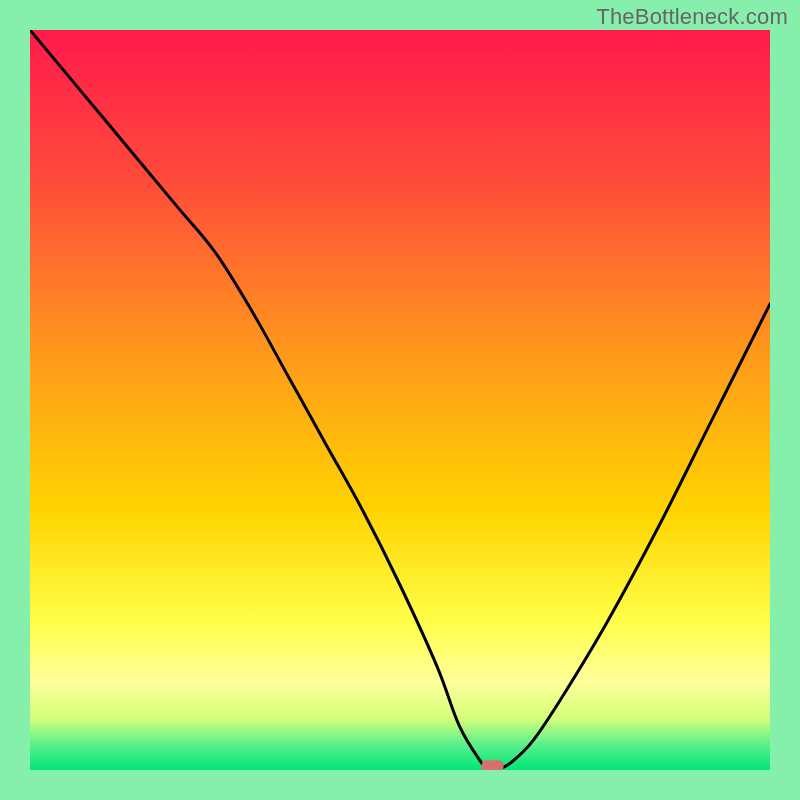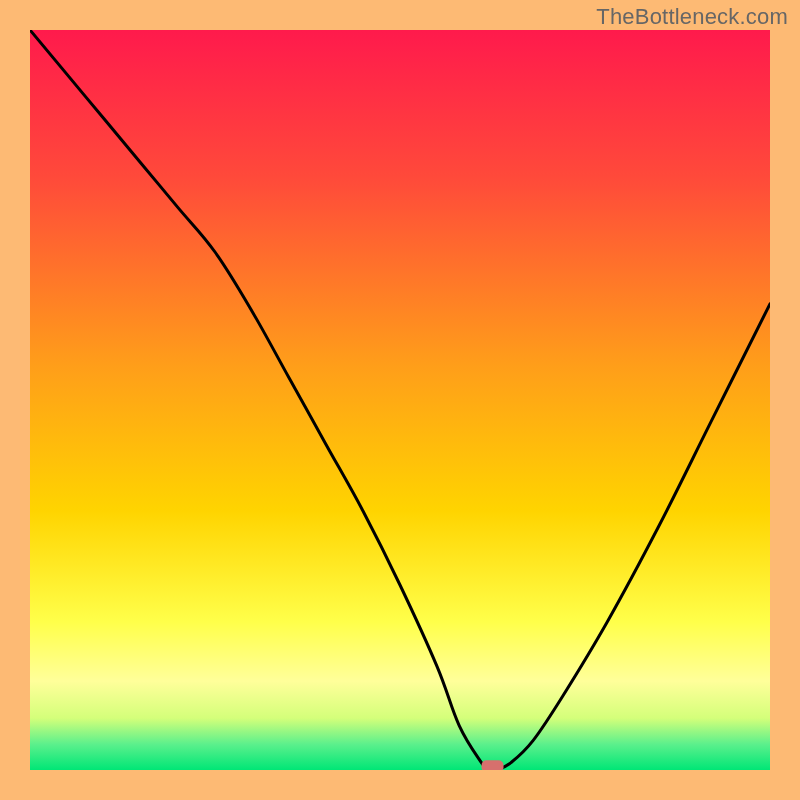--- a/index.html
+++ b/index.html
@@ -8,21 +8,21 @@
     width: 800px;
     height: 800px;
     background: #000;
     overflow: hidden;
     font-family: Arial, Helvetica, sans-serif;
   }
   .container {
     position: relative;
     width: 800px;
     height: 800px;
-    background: #fdba74;
+    background: #86efac;
   }
   .watermark {
     position: absolute;
     top: 4px;
     right: 12px;
     color: #666;
     font-size: 22px;
     font-weight: 500;
     letter-spacing: 0.2px;
     z-index: 50;

